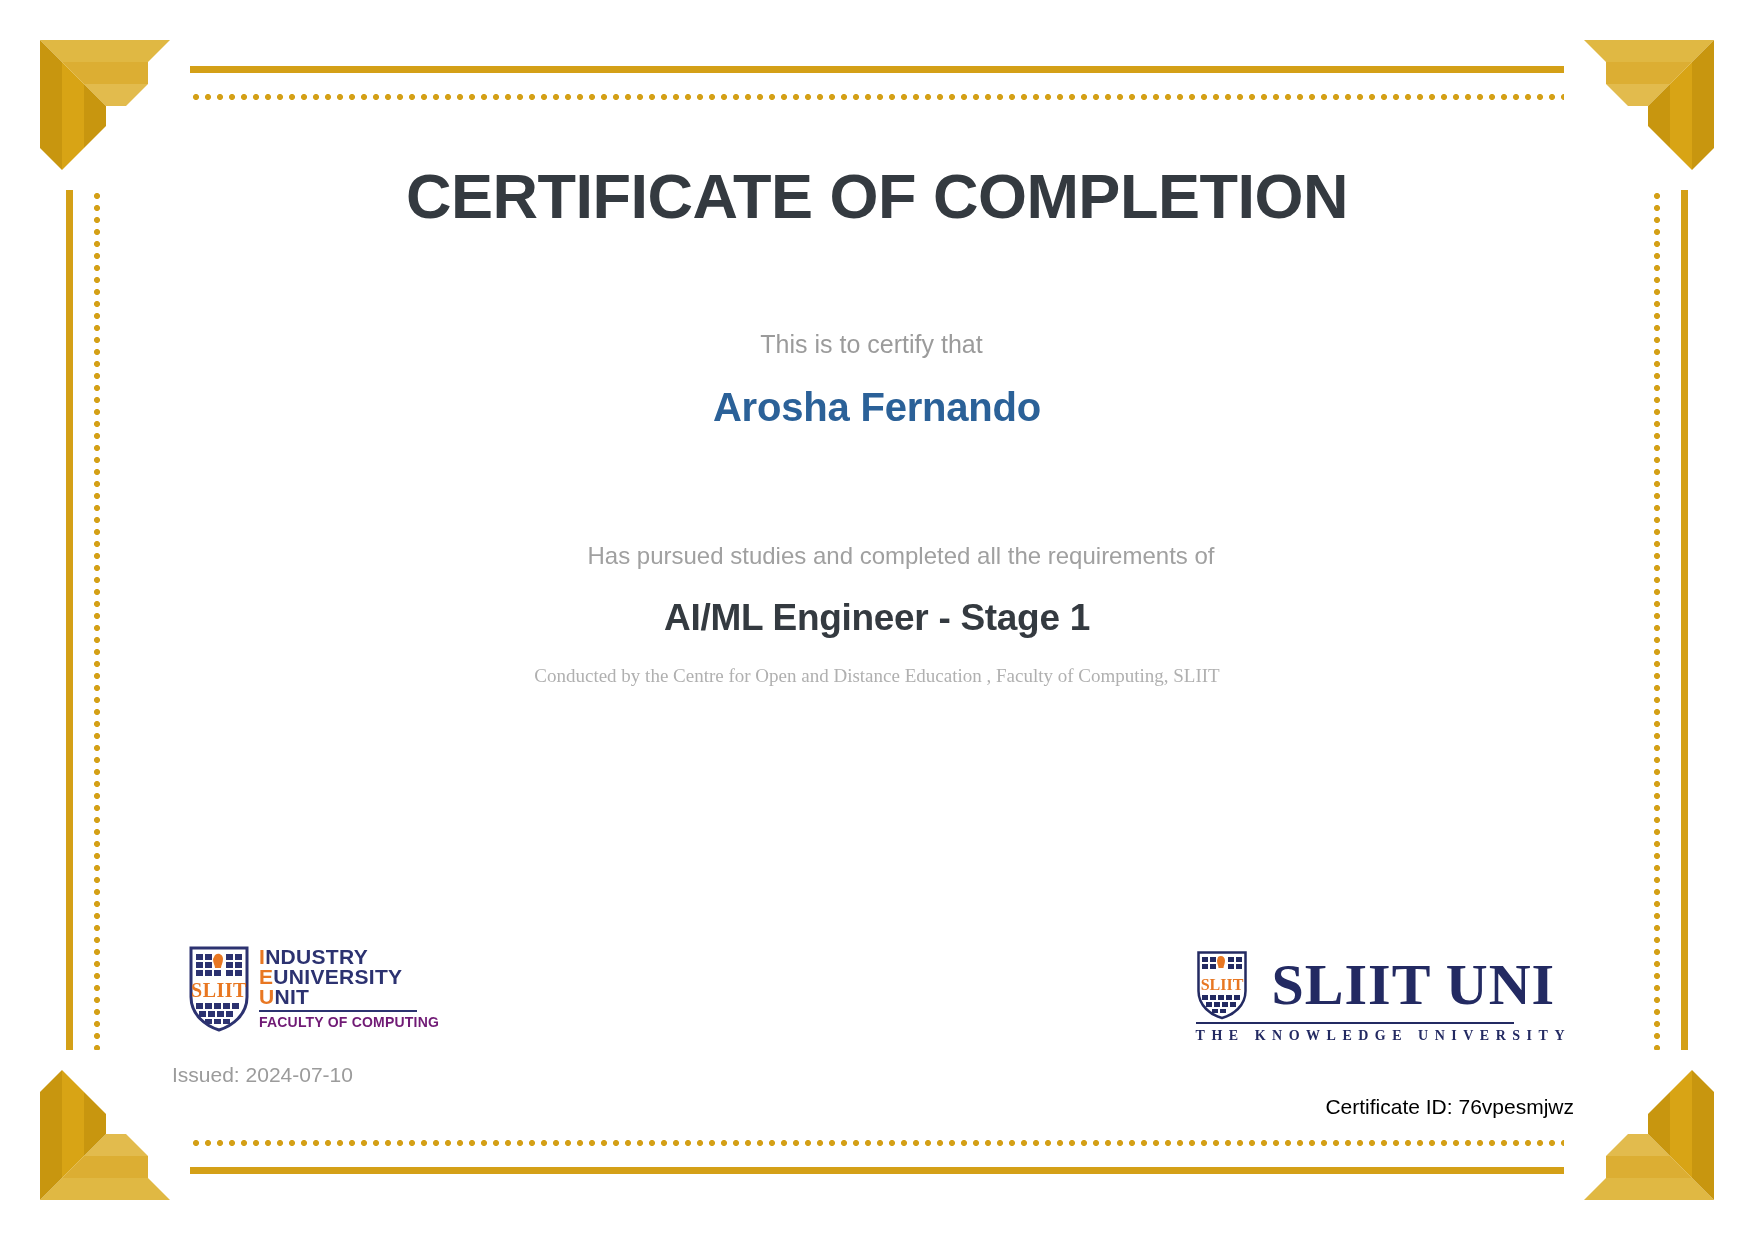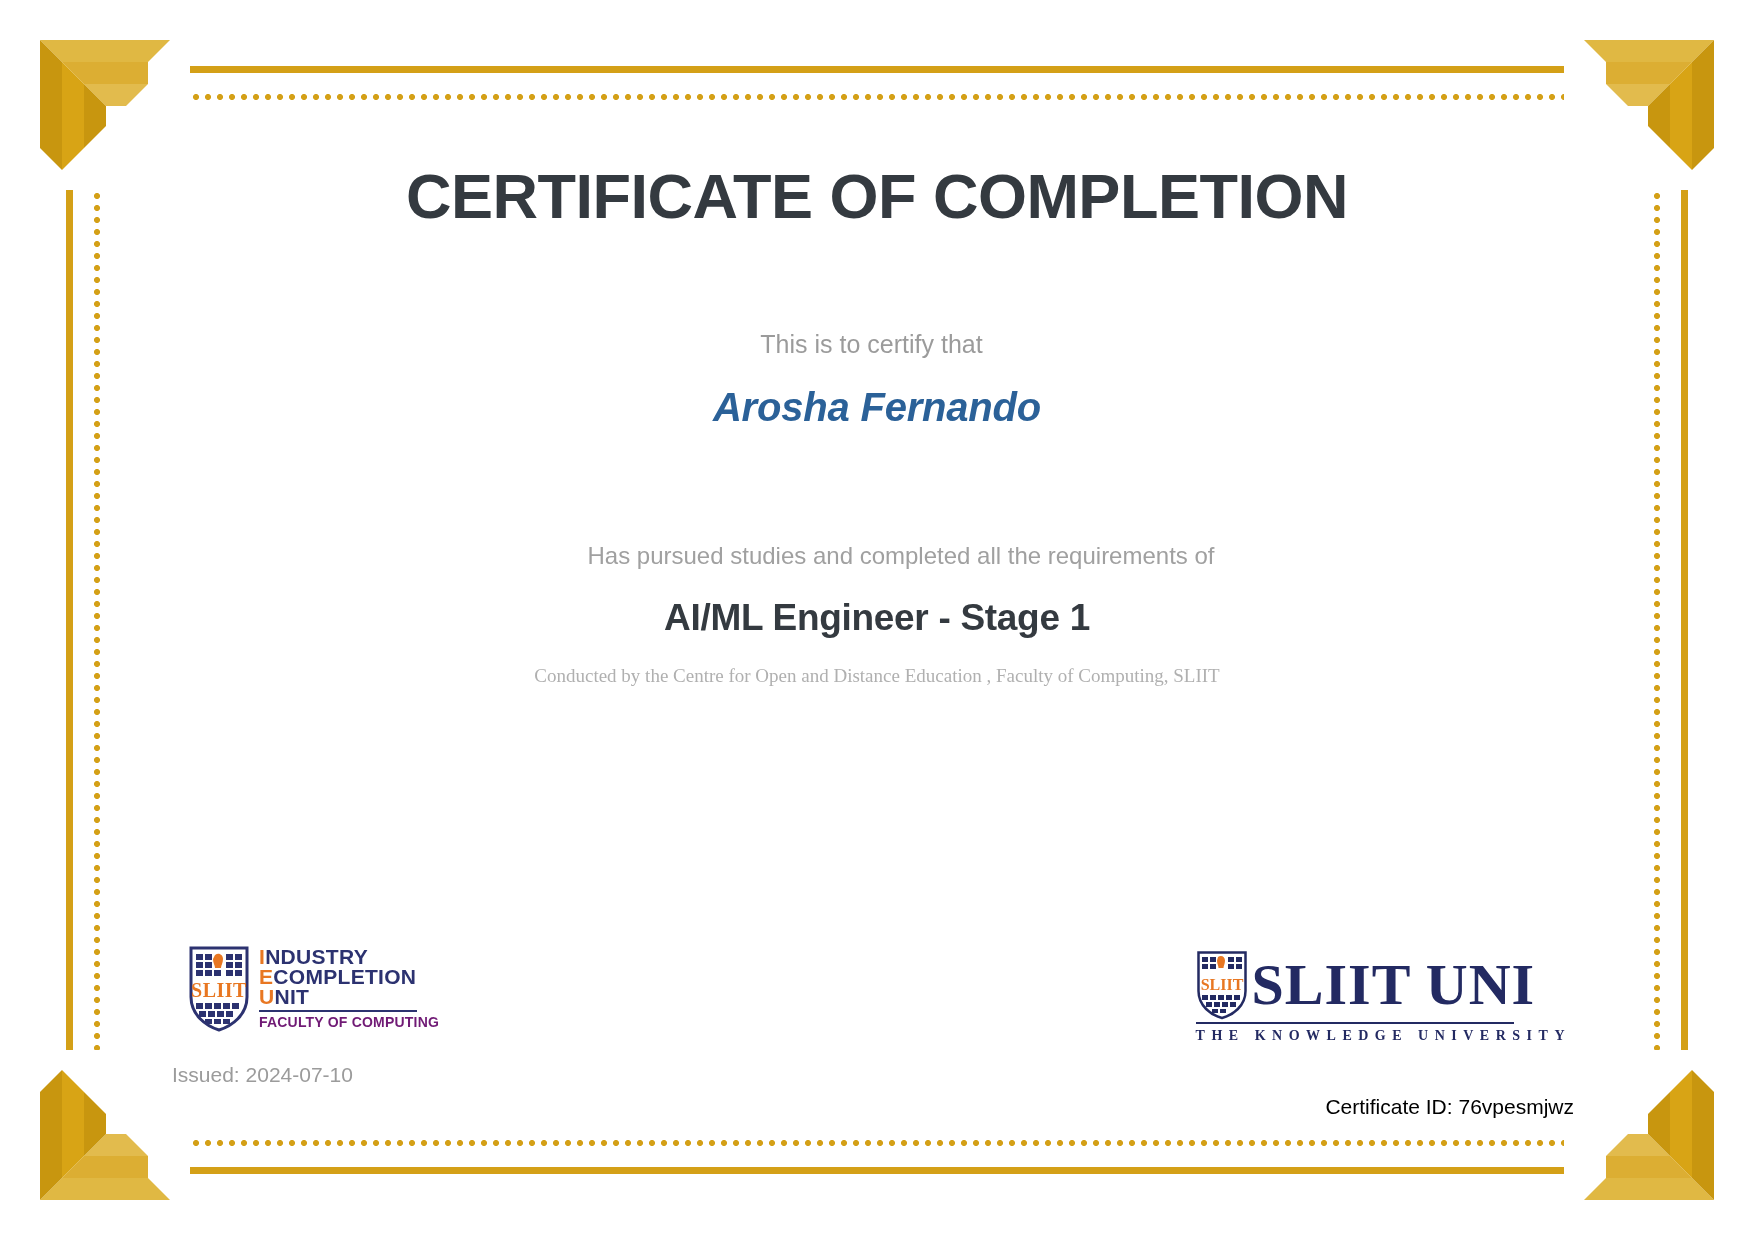--- a/index.html
+++ b/index.html
@@ -96,21 +96,20 @@
 
   .recipient-name {
     position: absolute;
     top: 385px;
     left: 0; right: 0;
     text-align: center;
     font-size: 40px;
     font-weight: bold;
     color: #2b6198;
     letter-spacing: -0.2px;
-    font-style: italic;
   }
 
   .pursued-line {
     position: absolute;
     top: 542px;
     left: 0; right: 0;
     text-align: center;
     font-size: 24px;
     color: #a0a0a0;
     margin-left: 48px;
@@ -188,21 +187,21 @@
   }
 
   .uni-row { display: flex; align-items: center; }
   .uni-word {
     font-family: "Liberation Serif", serif;
     font-weight: bold;
     font-size: 58px;
     line-height: 58px;
     color: #232a62;
     letter-spacing: 1px;
-    margin-left: 4px;
+    margin-left: 24px;
     white-space: nowrap;
   }
   .uni-stack { display:flex; flex-direction: column; }
   .uni-rule {
     height: 2px;
     background: #232a62;
     width: 318px;
     margin-top: 2px;
   }
   .uni-tagline {
@@ -333,21 +332,21 @@
             <rect x="29" y="66" width="7" height="6"></rect>
               <rect x="38" y="66" width="7" height="6"></rect>
             <rect x="17" y="74" width="7" height="5"></rect>
               <rect x="26" y="74" width="7" height="5"></rect>
             <rect x="35" y="74" width="7" height="5"></rect>
           </g>
         </svg>
       </span>
       <div class="ieu-text">
         <div class="ieu-line"><span class="first">I</span><span>NDUSTRY</span></div>
-        <div class="ieu-line"><span class="first">E</span><span>COMPLETION</span></div>
+        <div class="ieu-line"><span class="first">E</span><span>UNIVERSITY</span></div>
         <div class="ieu-line"><span class="first">U</span><span>NIT</span></div>
         <div class="ieu-rule"></div>
         <div class="ieu-faculty">FACULTY OF COMPUTING</div>
       </div>
     </div>
 
     <div class="logo-sliit-uni">
       <div class="uni-row">
         <span>
           <svg class="shield-xs" viewBox="0 0 52 70" xmlns="http://www.w3.org/2000/svg">

